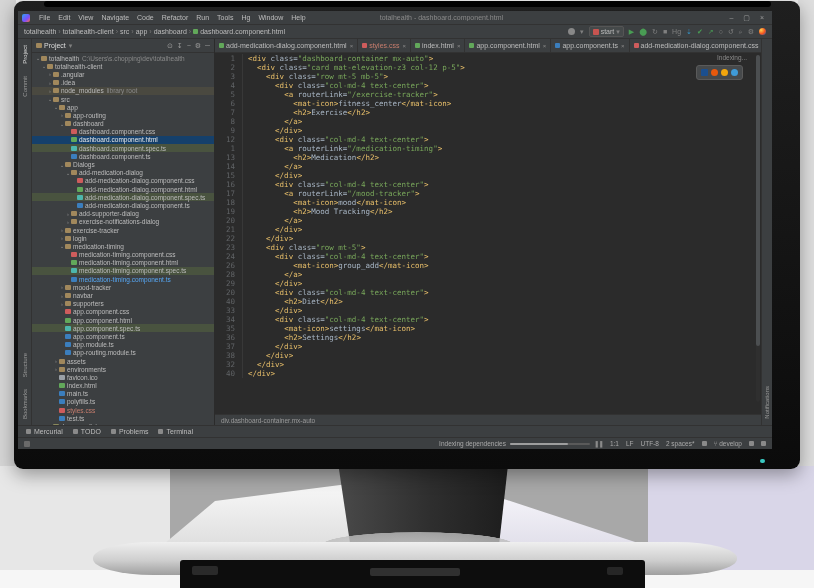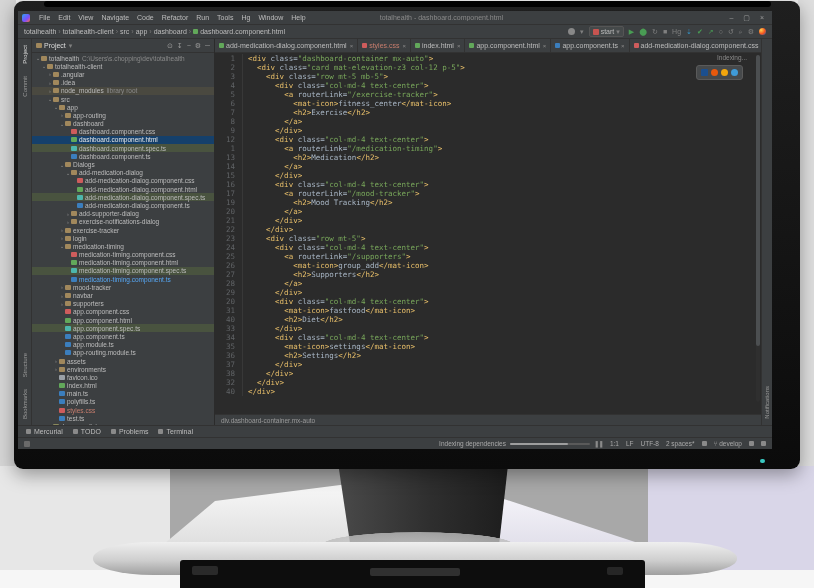--- a/index.html
+++ b/index.html
@@ -537,20 +537,24 @@
           </div>
           <div class="cl">
             <span class="num">16</span>
             <span class="txt">      <span class="tag">&lt;div</span> class=<span class="str">"col-md-4 text-center"</span><span class="tag">&gt;</span></span>
           </div>
           <div class="cl">
             <span class="num">17</span>
             <span class="txt">        <span class="tag">&lt;a</span> routerLink=<span class="str">"/mood-tracker"</span><span class="tag">&gt;</span></span>
           </div>
           <div class="cl">
+            <span class="num">18</span>
+            <span class="txt">          <span class="tag">&lt;mat-icon</span><span class="tag">&gt;</span>mood<span class="tag">&lt;/mat-icon</span><span class="tag">&gt;</span></span>
+          </div>
+          <div class="cl">
             <span class="num">19</span>
             <span class="txt">          <span class="tag">&lt;h2</span><span class="tag">&gt;</span>Mood Tracking<span class="tag">&lt;/h2</span><span class="tag">&gt;</span></span>
           </div>
           <div class="cl">
             <span class="num">20</span>
             <span class="txt">        <span class="tag">&lt;/a</span><span class="tag">&gt;</span></span>
           </div>
           <div class="cl">
             <span class="num">21</span>
             <span class="txt">      <span class="tag">&lt;/div</span><span class="tag">&gt;</span></span>
@@ -561,46 +565,34 @@
           </div>
           <div class="cl">
             <span class="num">23</span>
             <span class="txt">    <span class="tag">&lt;div</span> class=<span class="str">"row mt-5"</span><span class="tag">&gt;</span></span>
           </div>
           <div class="cl">
             <span class="num">24</span>
             <span class="txt">      <span class="tag">&lt;div</span> class=<span class="str">"col-md-4 text-center"</span><span class="tag">&gt;</span></span>
           </div>
           <div class="cl">
-            <span class="num">25</span>
-            <span class="txt">        <span class="tag">&lt;a</span> routerLink=<span class="str">"/supporters"</span><span class="tag">&gt;</span></span>
-          </div>
-          <div class="cl">
             <span class="num">26</span>
             <span class="txt">          <span class="tag">&lt;mat-icon</span><span class="tag">&gt;</span>group_add<span class="tag">&lt;/mat-icon</span><span class="tag">&gt;</span></span>
           </div>
           <div class="cl">
-            <span class="num">27</span>
-            <span class="txt">          <span class="tag">&lt;h2</span><span class="tag">&gt;</span>Supporters<span class="tag">&lt;/h2</span><span class="tag">&gt;</span></span>
-          </div>
-          <div class="cl">
             <span class="num">28</span>
             <span class="txt">        <span class="tag">&lt;/a</span><span class="tag">&gt;</span></span>
           </div>
           <div class="cl">
             <span class="num">29</span>
             <span class="txt">      <span class="tag">&lt;/div</span><span class="tag">&gt;</span></span>
           </div>
           <div class="cl">
             <span class="num">20</span>
             <span class="txt">      <span class="tag">&lt;div</span> class=<span class="str">"col-md-4 text-center"</span><span class="tag">&gt;</span></span>
-          </div>
-          <div class="cl">
-            <span class="num">31</span>
-            <span class="txt">        <span class="tag">&lt;mat-icon</span><span class="tag">&gt;</span>fastfood<span class="tag">&lt;/mat-icon</span><span class="tag">&gt;</span></span>
           </div>
           <div class="cl">
             <span class="num">40</span>
             <span class="txt">        <span class="tag">&lt;h2</span><span class="tag">&gt;</span>Diet<span class="tag">&lt;/h2</span><span class="tag">&gt;</span></span>
           </div>
           <div class="cl">
             <span class="num">33</span>
             <span class="txt">      <span class="tag">&lt;/div</span><span class="tag">&gt;</span></span>
           </div>
           <div class="cl">

